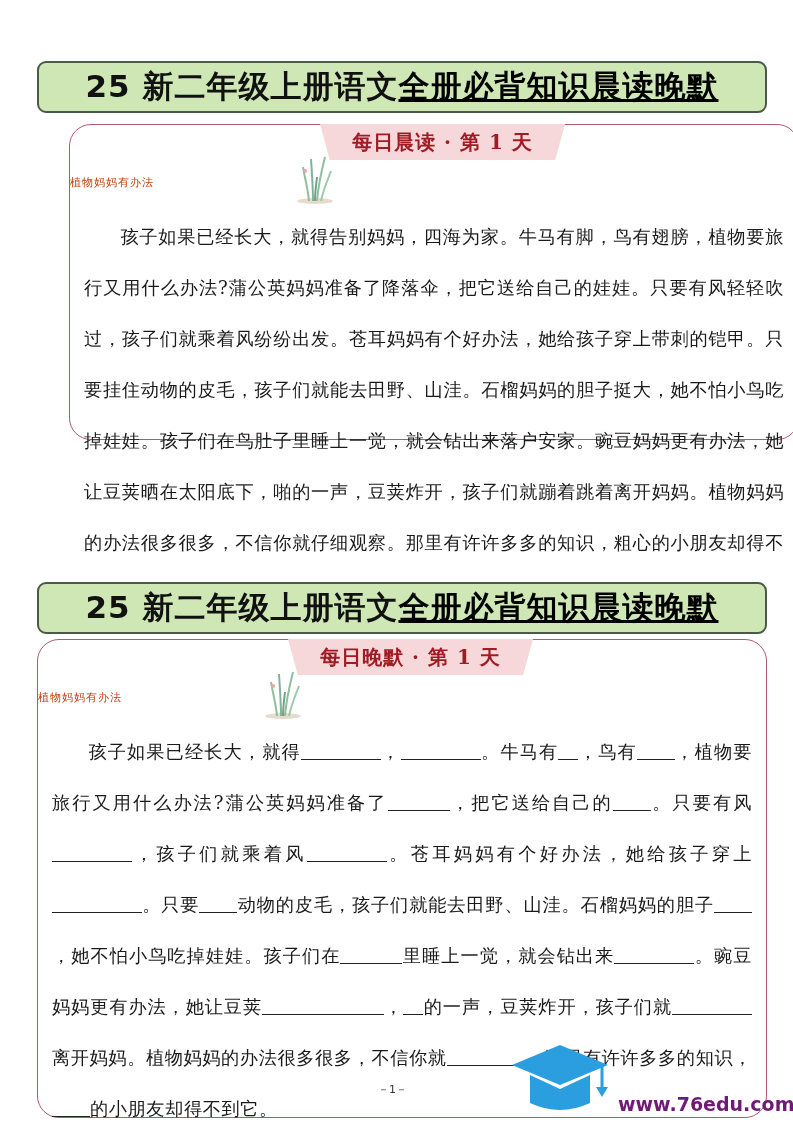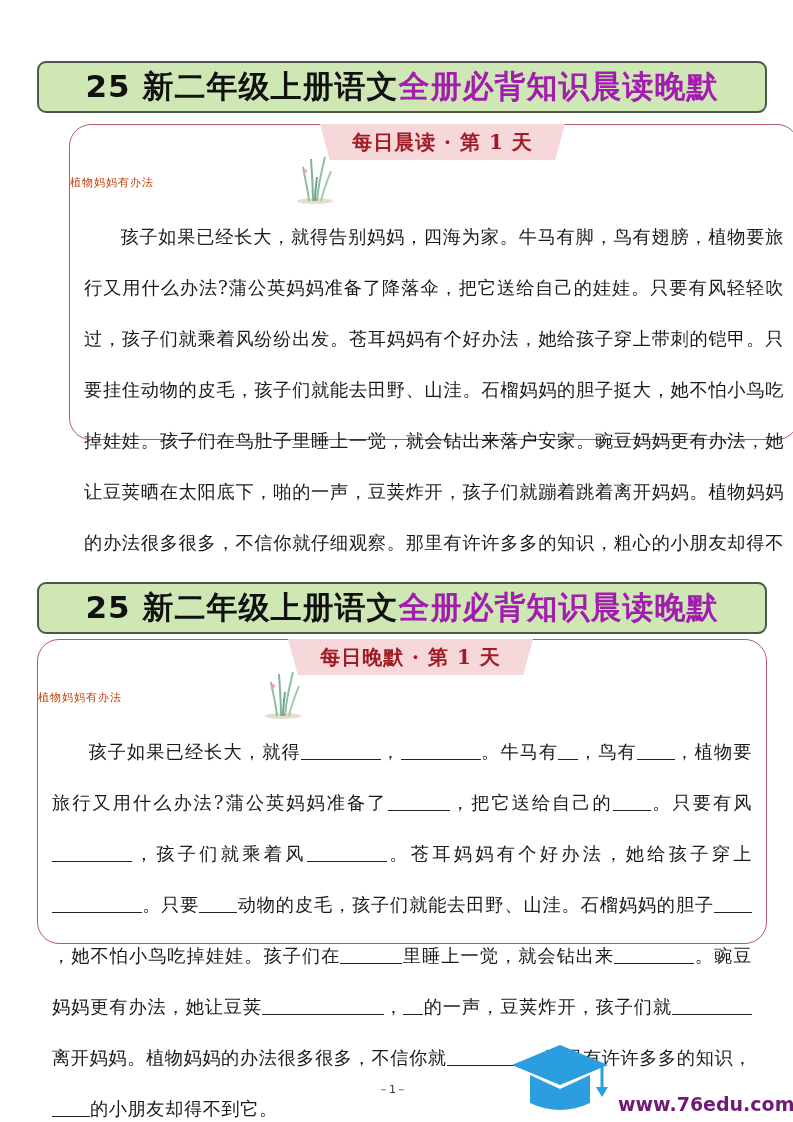--- a/index.html
+++ b/index.html
@@ -7,21 +7,21 @@
   body { position: relative; font-family: "DejaVu Serif", "Liberation Serif", serif; color: #1a1a1a; }
 
   .banner {
     position: absolute; left: 37px; width: 730px; height: 52px;
     background: #cfe6b5; border: 2px solid #4a5a48; border-radius: 9px;
     display: flex; align-items: center; justify-content: center;
     font-family: "DejaVu Sans", "Liberation Sans", sans-serif;
     font-weight: bold; font-size: 31px; letter-spacing: 1px; white-space: nowrap;
   }
   .banner .b-black { color: #111111; }
-  .banner .b-red { color: #a21caf; }
+  .banner .b-red { color: #000000; text-decoration: underline; }
 
   .card {
     position: absolute; left: 37px; width: 730px;
     border: 1.5px solid #b05a6a; border-radius: 22px;
     background: #ffffff;
   }
   .tag {
     position: absolute; left: 250px; top: -1px; width: 245px; height: 36px;
     background: #f6d7da;
     clip-path: polygon(0 0, 100% 0, 96% 100%, 4% 100%);
@@ -80,21 +80,21 @@
   </svg>
   <div class="subtitle">植物妈妈有办法</div>
   <p class="passage">孩子如果已经长大，就得告别妈妈，四海为家。牛马有脚，鸟有翅膀，植物要旅行又用什么办法?蒲公英妈妈准备了降落伞，把它送给自己的娃娃。只要有风轻轻吹过，孩子们就乘着风纷纷出发。苍耳妈妈有个好办法，她给孩子穿上带刺的铠甲。只要挂住动物的皮毛，孩子们就能去田野、山洼。石榴妈妈的胆子挺大，她不怕小鸟吃掉娃娃。孩子们在鸟肚子里睡上一觉，就会钻出来落户安家。豌豆妈妈更有办法，她让豆荚晒在太阳底下，啪的一声，豆荚炸开，孩子们就蹦着跳着离开妈妈。植物妈妈的办法很多很多，不信你就仔细观察。那里有许许多多的知识，粗心的小朋友却得不到它。</p>
 </div>
 
 <div class="banner" style="top:582px;">
   <span class="b-black">25 新二年级上册语文</span>
     <span class="b-red">全册必背知识晨读晚默</span>
 </div>
 
-<div class="card" style="top:639px; height:305px;">
+<div class="card" style="top:639px; height:479px;">
   <div class="tag">每日晚默 · 第 1 天</div>
   <svg class="plant" viewBox="0 0 40 56">
     <ellipse cx="20" cy="52" rx="18" ry="3" fill="#e7dccb"></ellipse>
     <path d="M14 52 C13 40 10 30 8 18" stroke="#8fbf9f" stroke-width="2" fill="none"></path>
     <path d="M18 52 C18 38 17 26 16 10" stroke="#7fb39a" stroke-width="2" fill="none"></path>
     <path d="M22 52 C23 38 26 24 30 8" stroke="#8fbf9f" stroke-width="2" fill="none"></path>
     <path d="M26 52 C28 42 32 32 36 22" stroke="#9ccaa8" stroke-width="2" fill="none"></path>
     <path d="M20 52 C20 44 21 36 22 28" stroke="#6fa48a" stroke-width="2" fill="none"></path>
     <circle cx="10" cy="22" r="2" fill="#e6a7a0"></circle>
   </svg>

